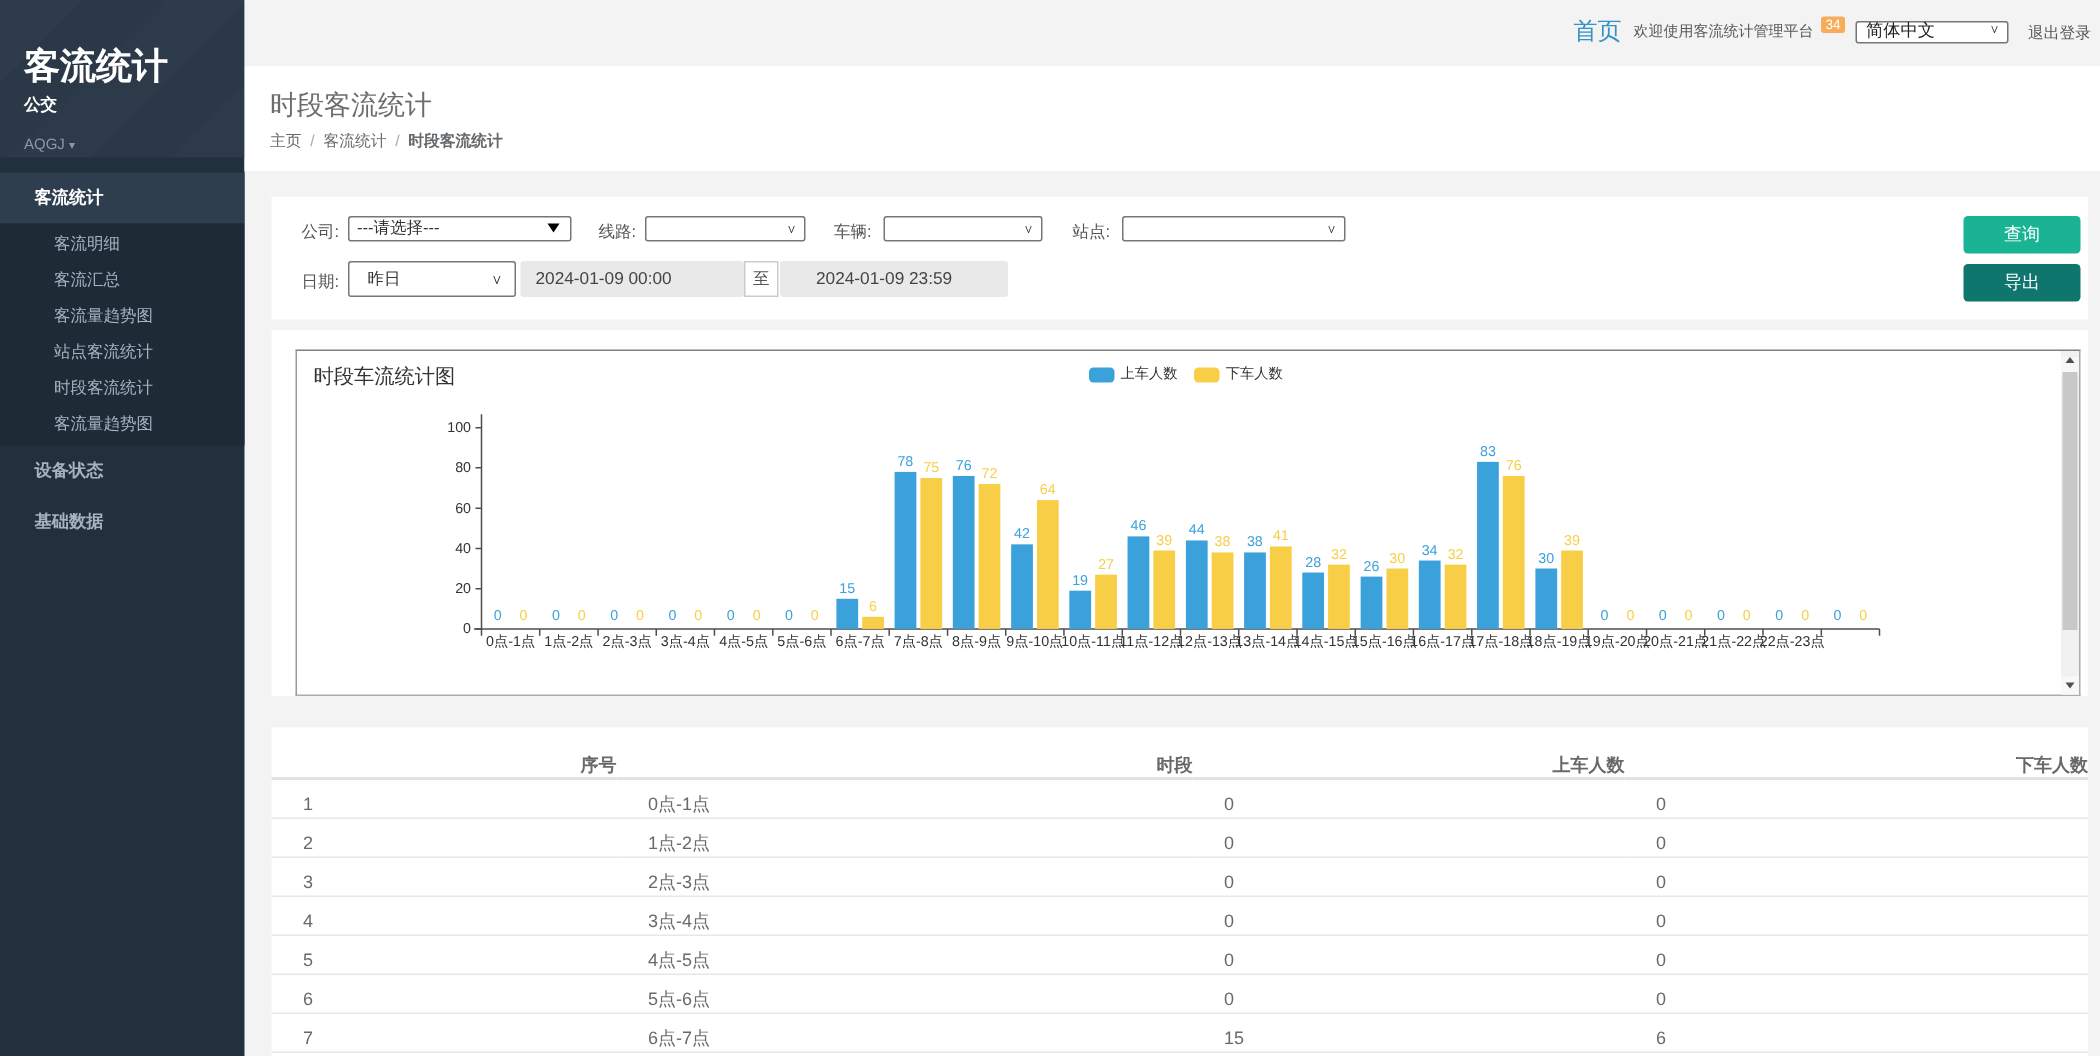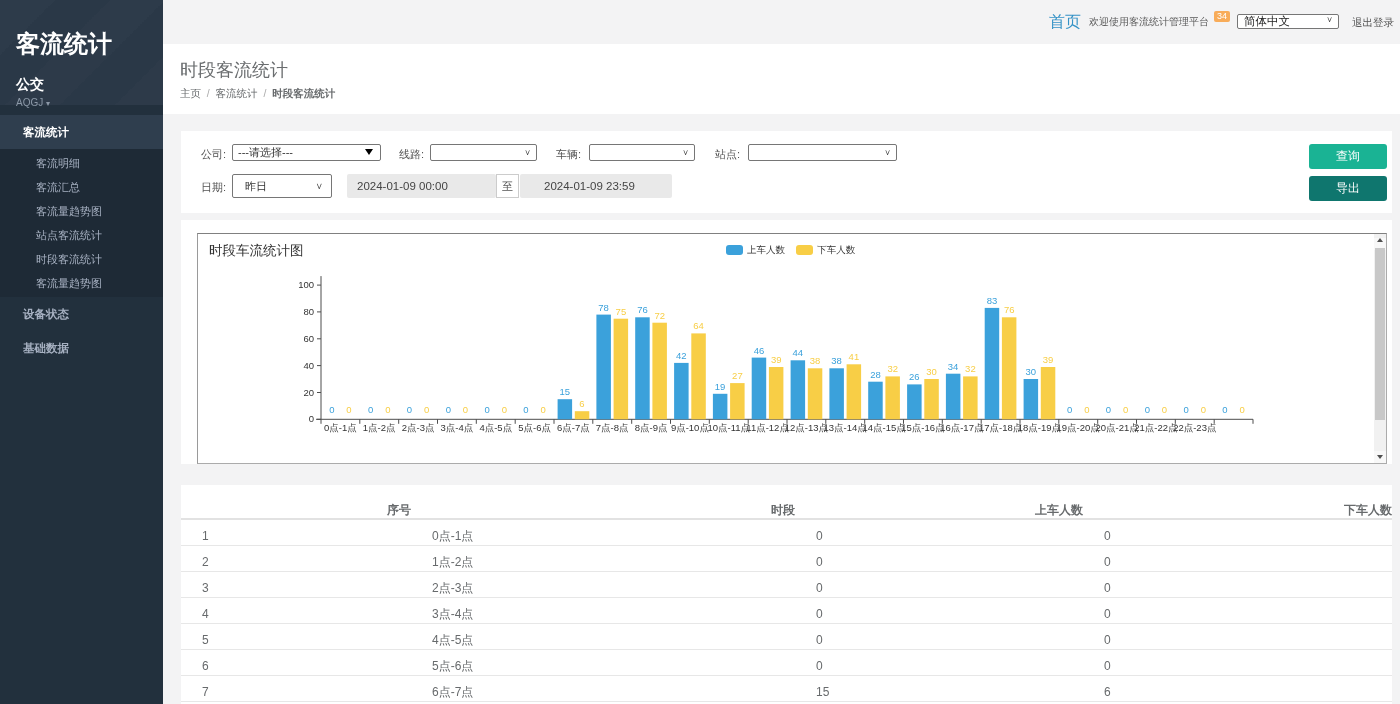--- a/index.html
+++ b/index.html
@@ -1,20 +1,20 @@
 <!DOCTYPE html>
 <html lang="zh"><head><meta charset="utf-8">
 <style>
 *{margin:0;padding:0;box-sizing:border-box}
 html,body{width:1400px;height:704px;overflow:hidden;font-family:"Liberation Sans",sans-serif;background:#f3f3f4}
 #sidebar{position:absolute;left:0;top:0;width:163px;height:704px;background:#22303d}
 #sbhead{height:105px;background:#2a3847;background-image:linear-gradient(135deg,rgba(255,255,255,.016) 0 25%,transparent 25% 50%,rgba(255,255,255,.013) 50% 75%,transparent 75% 100%);background-size:110px 110px;padding:28px 0 0 16px}
 #sbhead .brand{color:#fff;font-size:24px;font-weight:bold}
-#sbhead .user{color:#fff;font-size:14px;font-weight:bold;margin-top:16px}
-#sbhead .org{color:#8b98a7;font-size:10px;margin-top:3px}
+#sbhead .user{color:#fff;font-size:11px;font-weight:bold;margin-top:2px}
+#sbhead .org{color:#8b98a7;font-size:10px;margin-top:14px}
 .navitem{height:34px;line-height:34px;color:#a7b1c2;font-size:11.5px;font-weight:bold;padding-left:23px}
 .navitem.active{background:#2f3e4e;color:#fff}
 #subwrap{background:#1e2a36;padding:2px 0}
 .sub{height:24px;line-height:24px;color:#a7b1c2;font-size:11px;padding-left:36px}
 #topbar{position:absolute;left:163px;top:0;width:1237px;height:44px;background:#f3f3f4}
 #topbar .in{position:absolute;top:0;height:44px;line-height:44px}
 #pagehead{position:absolute;left:163px;top:44px;width:1237px;height:70px;background:#fff}
 #pagehead h1{position:absolute;left:17px;top:14px;font-size:18px;font-weight:300;color:#6a6d6f}
 .panel{position:absolute;left:181px;width:1211px;background:#fff}
 .sel{position:absolute;background:#fff;border:1px solid #767676;border-radius:2px}
@@ -64,21 +64,21 @@
     </div>
   <div class="flabel" style="left:375px;top:16px">车辆:</div>
   <div class="sel" style="left:408px;top:13px;width:106px;height:17px">
       <span class="chev">∨</span>
     </div>
   <div class="flabel" style="left:534px;top:16px">站点:</div>
   <div class="sel" style="left:567px;top:13px;width:149px;height:17px">
       <span class="chev">∨</span>
     </div>
   <div class="flabel" style="left:20px;top:49px">日期:</div>
-  <div class="sel" style="left:51px;top:43px;width:100px;height:24px;font-size:11px;color:#333;line-height:22px;padding-left:12px">昨日<span class="chev" style="right:8px;font-size:9px">∨</span></div>
+  <div class="sel" style="left:51px;top:43px;width:112px;height:24px;font-size:11px;color:#333;line-height:22px;padding-left:12px">昨日<span class="chev" style="right:8px;font-size:9px">∨</span></div>
   <div style="position:absolute;left:166px;top:43px;width:149px;height:24px;background:#e9e9e9;border-radius:2px;font-size:11.5px;color:#444;line-height:24px;padding-left:10px">2024-01-09 00:00</div>
   <div style="position:absolute;left:315px;top:43px;width:23px;height:24px;background:#fff;border:1px solid #ccc;font-size:11px;color:#555;text-align:center;line-height:22px">至</div>
   <div style="position:absolute;left:339px;top:43px;width:152px;height:24px;background:#e9e9e9;border-radius:2px;font-size:11.5px;color:#444;line-height:24px;padding-left:24px">2024-01-09 23:59</div>
   <div class="btn" style="top:13px;background:#1ab394">查询</div>
   <div class="btn" style="top:45px;background:#0f766e">导出</div>
 </div>
 <div class="panel" id="chartpanel" style="top:220px;height:244px">
   <div style="position:absolute;left:15.5px;top:12.5px;width:1190px;height:231px;border-style:solid;border-width:1px;border-color:#808080 #ababab #ababab #9a9a9a;background:#fff">
     <div style="position:absolute;left:11.5px;top:8px;font-size:13.5px;font-weight:normal;color:#333">时段车流统计图</div>
     <div style="position:absolute;left:528px;top:11.5px;height:10px;font-size:9.5px;color:#333;line-height:10px">

